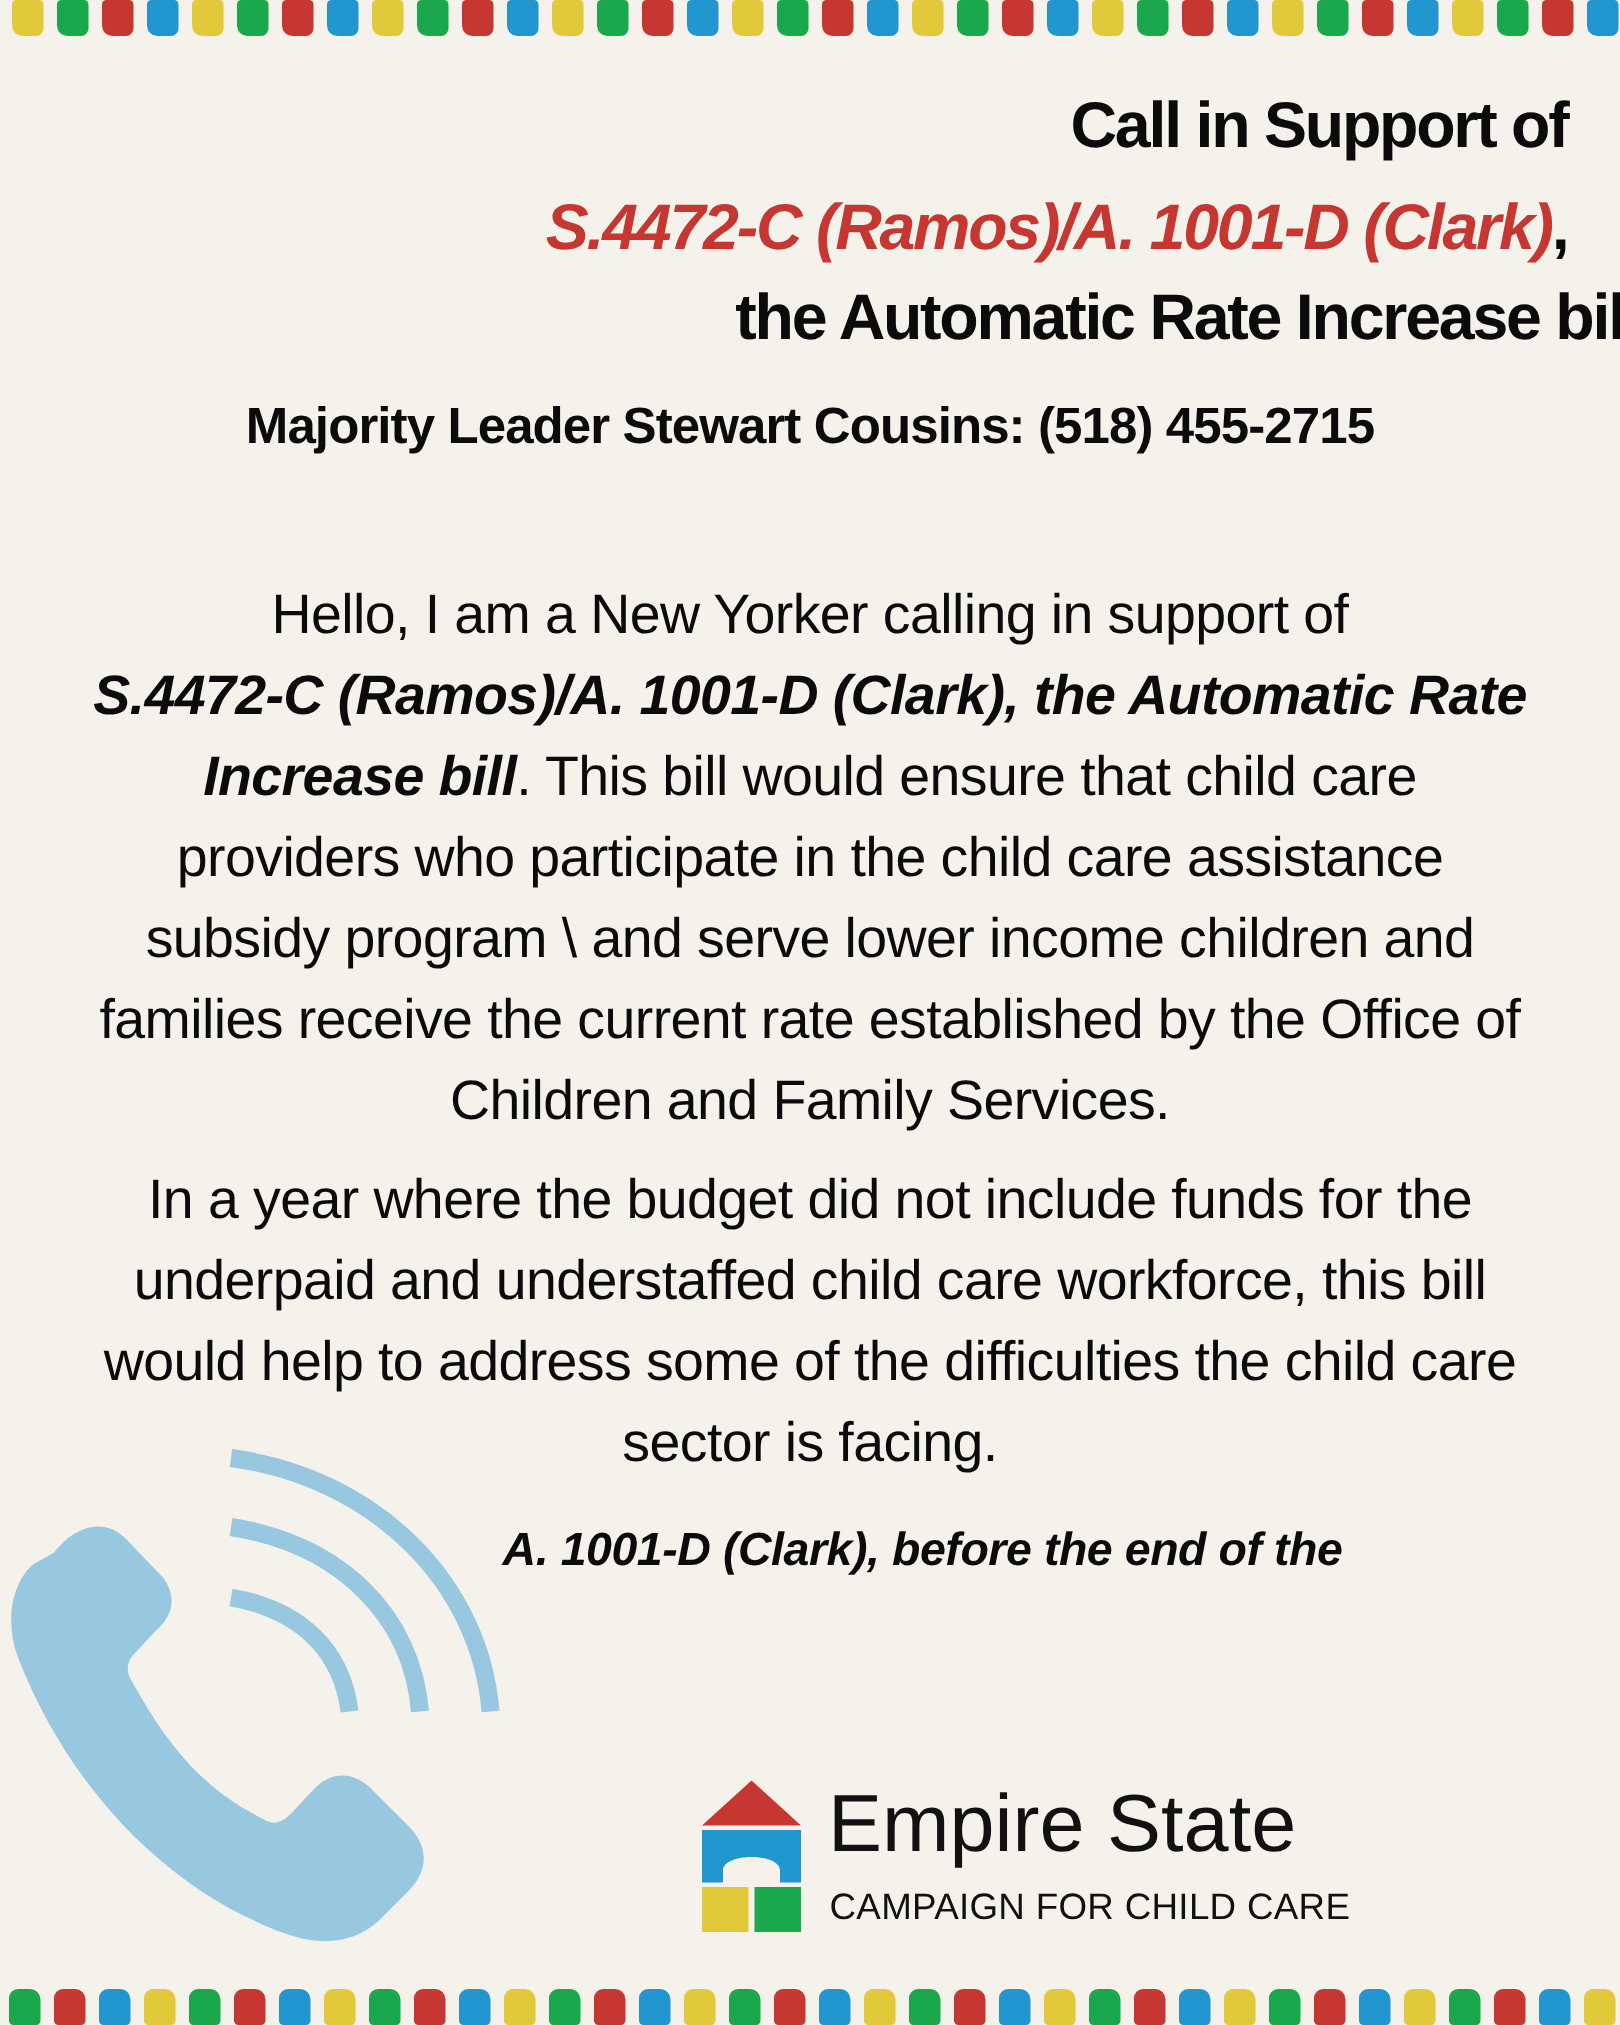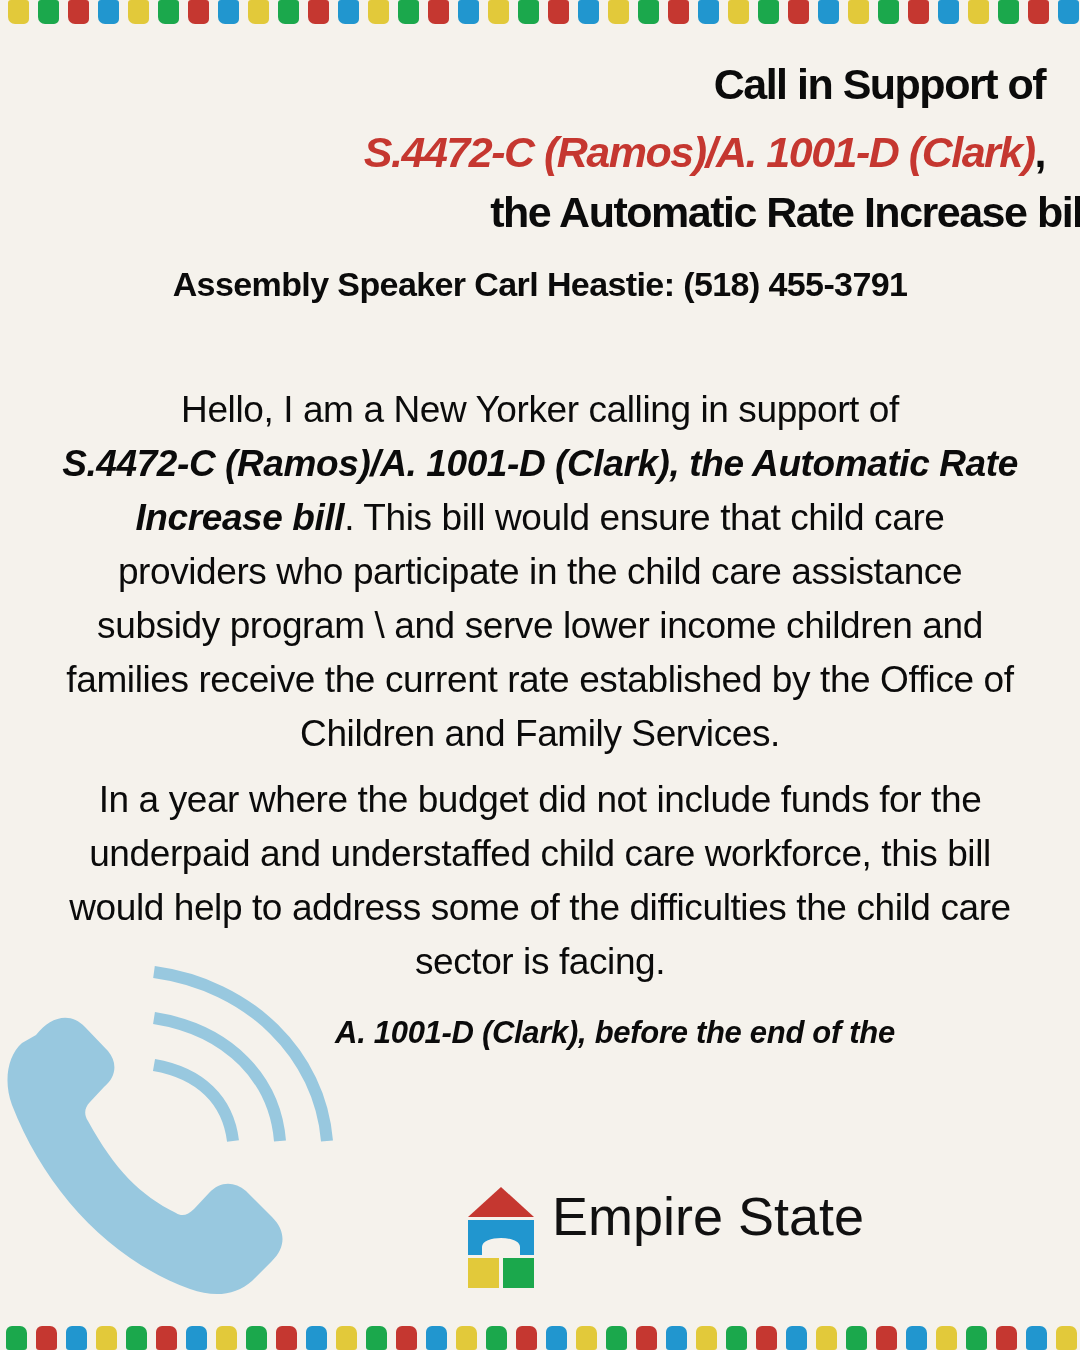--- a/index.html
+++ b/index.html
@@ -105,21 +105,21 @@
     <span class="tile" style="background: rgb(27, 168, 76);"></span>
     <span class="tile" style="background: rgb(197, 55, 48);"></span>
     <span class="tile" style="background: rgb(33, 150, 207);"></span>
   </div>
 
 <div class="headline h1">Call in Support of</div>
 <div class="headline h2"><span class="red">S.4472-C (Ramos)/A. 1001-D (Clark)</span><span>,</span></div>
 <div class="headline h3">the Automatic Rate Increase bill</div>
 
 <div class="contacts">
-  <div><span>Assembly Speaker Carl Heastie:</span> <span>(518) 455-3791</span></div>
+  <div><span>Majority Leader Stewart Cousins:</span> <span>(518) 455-2715</span></div>
 </div>
 
 <div class="para p1"><span>Hello, I am a New Yorker calling in support of</span><br><b>S.4472-C (Ramos)/A. 1001-D (Clark), the Automatic Rate Increase bill</b><span>. This bill would ensure that child care providers who participate in the child care assistance subsidy program \ and serve lower income children and families receive the current rate established by the Office of Children and Family Services.</span></div>
 
 <div class="para p2">In a year where the budget did not include funds for the underpaid and understaffed child care workforce, this bill would help to address some of the difficulties the child care sector is facing.</div>
 
 <svg class="phone" viewBox="0 0 360 340" xmlns="http://www.w3.org/2000/svg">
   <g fill="none" stroke="#98c8df" stroke-width="12">
     <path d="M154 17 C 250 30, 320 100, 327 186"></path>
     <path d="M154 63 C 230 75, 275 125, 280 186"></path>
@@ -136,20 +136,21 @@
 </div>
 
 <div class="logo">
   <svg class="logo-mark" viewBox="0 0 70 105" xmlns="http://www.w3.org/2000/svg">
     <polygon points="35,2 68,32 2,32" fill="#c53730"></polygon>
     <path d="M2 35 H68 V70 H54 V62 C54 50, 16 50, 16 62 V70 H2 Z" fill="#2196cf"></path>
     <rect x="2" y="73" width="31" height="30" fill="#e2c93a"></rect>
     <rect x="37" y="73" width="31" height="30" fill="#1ba84c"></rect>
   </svg>
   <div class="logo-title">Empire State</div>
+  <div class="logo-sub">CAMPAIGN FOR CHILD CARE</div>
 </div>
 
 <div class="border-row bottom" id="border-bottom">
     <span class="tile" style="background: rgb(27, 168, 76);"></span>
     <span class="tile" style="background: rgb(197, 55, 48);"></span>
     <span class="tile" style="background: rgb(33, 150, 207);"></span>
     <span class="tile" style="background: rgb(226, 201, 58);"></span>
     <span class="tile" style="background: rgb(27, 168, 76);"></span>
     <span class="tile" style="background: rgb(197, 55, 48);"></span>
     <span class="tile" style="background: rgb(33, 150, 207);"></span>

